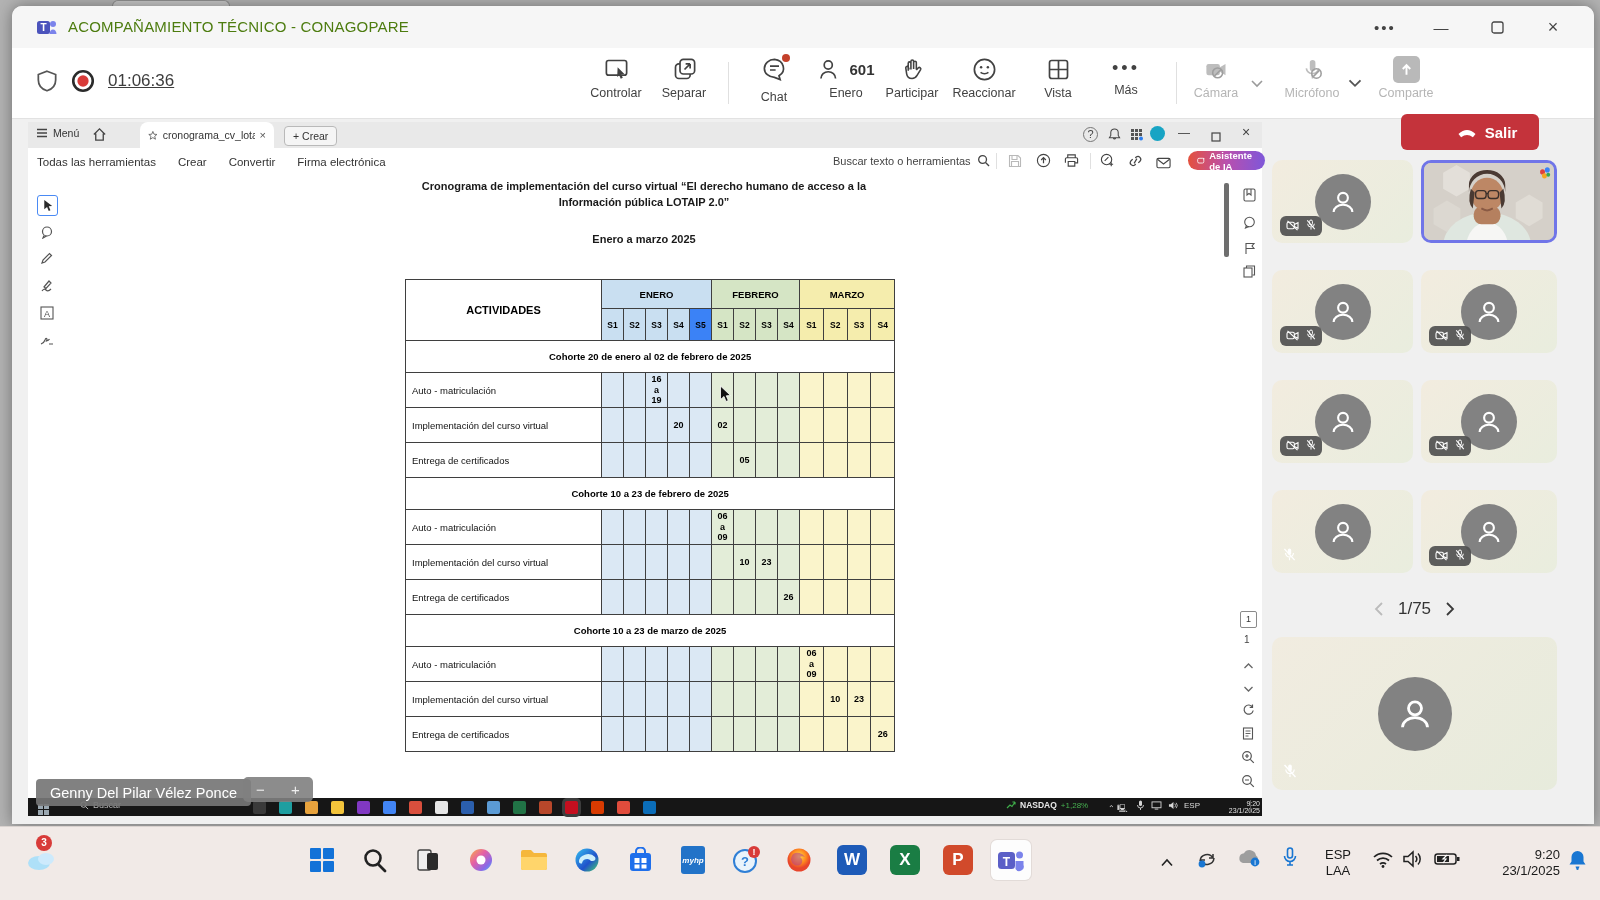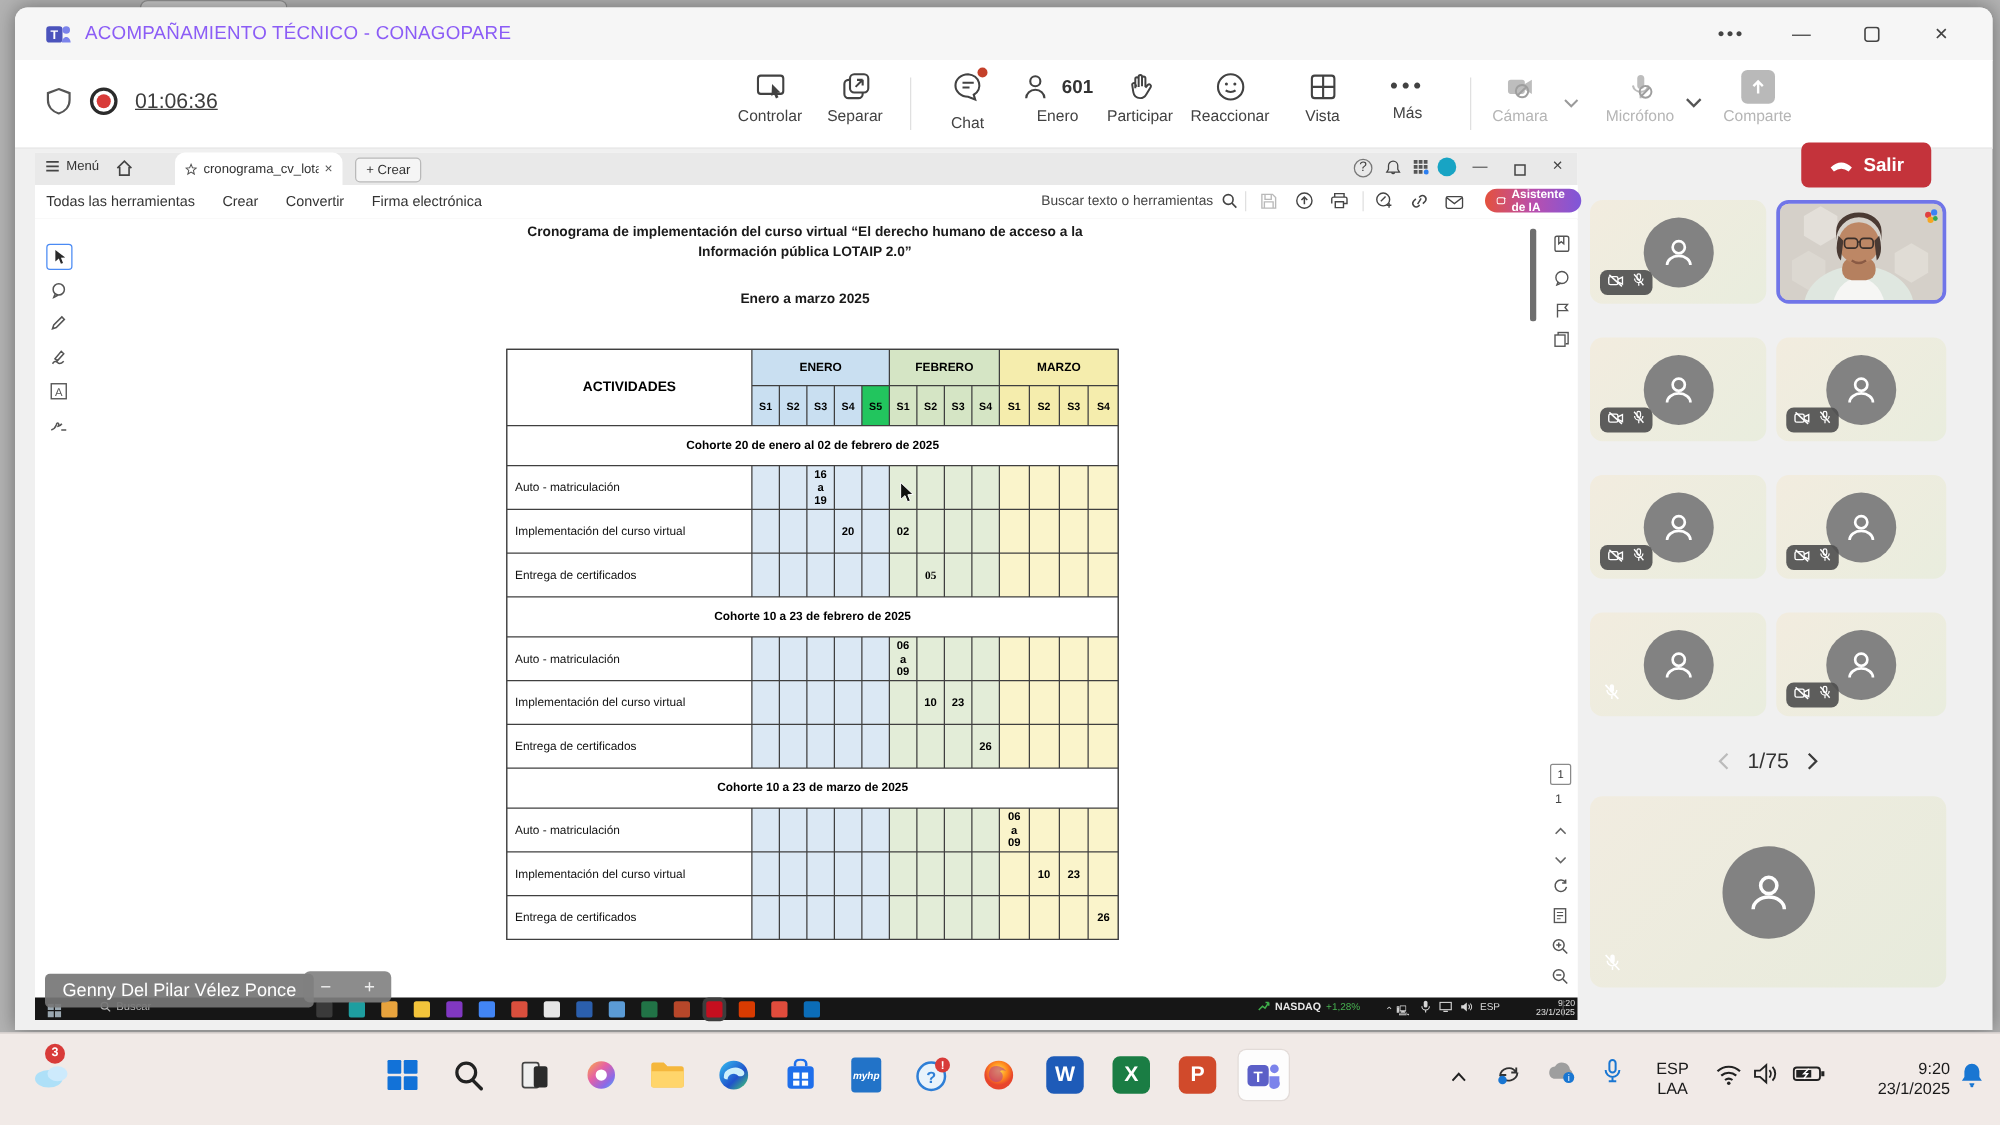--- a/index.html
+++ b/index.html
@@ -2,28 +2,28 @@
 <html><head>
 <meta charset="utf-8">
 <style>
   html,body{margin:0;padding:0;background:#9e9e9e;font-family:"Liberation Sans",sans-serif;}
   #screen{position:relative;width:1600px;height:900px;background:#b3b3b3;overflow:hidden;}
   .abs{position:absolute;}
   .flexc{display:flex;align-items:center;}
   
   #tw{left:12px;top:6px;width:1582px;height:818px;background:#f0f0f0;border-radius:10px 10px 0 0;box-shadow:0 0 16px rgba(0,0,0,.38);}
   #titlebar{left:12px;top:6px;width:1582px;height:42px;background:#f6f6f6;border-radius:10px 10px 0 0;border-bottom:1px solid #e6e6e6;}
-  .title-text{font-size:15px;color:#8b5cf6;letter-spacing:.2px;}
+  .title-text{font-size:15px;color:#4d7c0f;letter-spacing:.2px;}
   .winctl{width:30px;height:26px;display:flex;align-items:center;justify-content:center;color:#444;font-size:15px;cursor:default;}
   #tbar{left:12px;top:48px;width:1582px;height:70px;background:#ffffff;border-bottom:1px solid #e2e2e2;}
   .titem{position:absolute;top:8px;width:76px;display:flex;flex-direction:column;align-items:center;gap:3px;}
   .titem .lbl{font-size:12.5px;color:#424242;}
   .titem.disabled .lbl{color:#b5b5b5;}
   .vdiv{position:absolute;top:14px;width:1px;height:42px;background:#e0e0e0;}
-  #salir-btn{position:absolute;left:1429px;top:66px;width:104px;height:36px;background:#c4333b;border-radius:6px;display:flex;align-items:center;justify-content:center;gap:8px;color:#fff;font-weight:bold;font-size:15px;cursor:pointer;}
+  #salir-btn{position:absolute;left:1389px;top:66px;width:104px;height:36px;background:#c4333b;border-radius:6px;display:flex;align-items:center;justify-content:center;gap:8px;color:#fff;font-weight:bold;font-size:15px;cursor:pointer;padding-left:34px;}
   #timer{font-size:17px;color:#3d3d3d;}
   
   #pdf{left:28px;top:122px;width:1234px;height:694px;background:#fff;}
   #pdf-tabbar{left:28px;top:122px;width:1234px;height:26px;background:#e9e9e9;}
   #pdf-tab{position:absolute;left:112px;top:0;width:134px;height:26px;background:#fff;border-radius:8px 8px 0 0;display:flex;align-items:center;gap:5px;padding:0 8px;box-sizing:border-box;}
   .pdf-tab-title{font-size:10.5px;color:#333;white-space:nowrap;overflow:hidden;}
   #crear-btn{position:absolute;left:256px;top:4px;height:18px;padding:0 8px;border:1px solid #b9b9b9;border-radius:4px;background:#f5f5f5;font-size:10.5px;color:#333;display:flex;align-items:center;}
   #pdf-menubar{left:28px;top:148px;width:1234px;height:27px;background:#fff;border-bottom:1px solid #ddd;}
   .pmenu{font-size:11.5px;color:#333;margin-right:22px;}
   #ai-pill{position:absolute;left:1160px;top:3px;height:19px;padding:0 9px;border-radius:10px;background:linear-gradient(90deg,#e4513d,#b94fae,#7e57d9);color:#fff;font-size:9.5px;font-weight:bold;display:flex;align-items:center;gap:4px;}
@@ -357,21 +357,21 @@
 
   <div id="cron-table" style="grid-template-columns: 195px 21px 21px 21px 21px 21px 21px 21px 21px 21px 22.8px 22.8px 22.8px 22.8px;">
       <div class="th act" style="grid-row: 1 / 3;">ACTIVIDADES</div>
       <div class="th mon" style="background: rgb(201, 223, 241); grid-column: span 5;">ENERO</div>
       <div class="th mon" style="background: rgb(213, 229, 197); grid-column: span 4;">FEBRERO</div>
       <div class="th mon" style="background: rgb(245, 237, 173); grid-column: span 4;">MARZO</div>
       <div class="th wk" style="background: rgb(201, 223, 241);">S1</div>
       <div class="th wk" style="background: rgb(201, 223, 241);">S2</div>
       <div class="th wk" style="background: rgb(201, 223, 241);">S3</div>
       <div class="th wk" style="background: rgb(201, 223, 241);">S4</div>
-      <div class="th wk" style="background: #22c55e;">S5</div>
+      <div class="th wk" style="background: #3b82f6;">S5</div>
       <div class="th wk" style="background: rgb(213, 229, 197);">S1</div>
       <div class="th wk" style="background: rgb(213, 229, 197);">S2</div>
       <div class="th wk" style="background: rgb(213, 229, 197);">S3</div>
       <div class="th wk" style="background: rgb(213, 229, 197);">S4</div>
       <div class="th wk" style="background: rgb(245, 237, 173);">S1</div>
       <div class="th wk" style="background: rgb(245, 237, 173);">S2</div>
       <div class="th wk" style="background: rgb(245, 237, 173);">S3</div>
       <div class="th wk" style="background: rgb(245, 237, 173);">S4</div>
       <div class="cohort">Cohorte 20 de enero al 02 de febrero de 2025</div>
       <div class="rowlabel">Auto - matriculación</div>
@@ -404,21 +404,21 @@
       <div class="cell" style="background: rgb(250, 244, 203);"></div>
       <div class="cell" style="background: rgb(250, 244, 203);"></div>
       <div class="cell" style="background: rgb(250, 244, 203);"></div>
       <div class="rowlabel">Entrega de certificados</div>
       <div class="cell" style="background: rgb(219, 232, 244);"></div>
       <div class="cell" style="background: rgb(219, 232, 244);"></div>
       <div class="cell" style="background: rgb(219, 232, 244);"></div>
       <div class="cell" style="background: rgb(219, 232, 244);"></div>
       <div class="cell" style="background: rgb(219, 232, 244);"></div>
       <div class="cell" style="background: rgb(227, 237, 216);"></div>
-      <div class="cell" style="background: rgb(227, 237, 216); font-family: Liberation Serif, serif;">05</div>
+      <div class="cell" style="background: rgb(227, 237, 216);">05</div>
       <div class="cell" style="background: rgb(227, 237, 216);"></div>
       <div class="cell" style="background: rgb(227, 237, 216);"></div>
       <div class="cell" style="background: rgb(250, 244, 203);"></div>
       <div class="cell" style="background: rgb(250, 244, 203);"></div>
       <div class="cell" style="background: rgb(250, 244, 203);"></div>
       <div class="cell" style="background: rgb(250, 244, 203);"></div>
       <div class="cohort">Cohorte 10 a 23 de febrero de 2025</div>
       <div class="rowlabel">Auto - matriculación</div>
       <div class="cell" style="background: rgb(219, 232, 244);"></div>
       <div class="cell" style="background: rgb(219, 232, 244);"></div>

